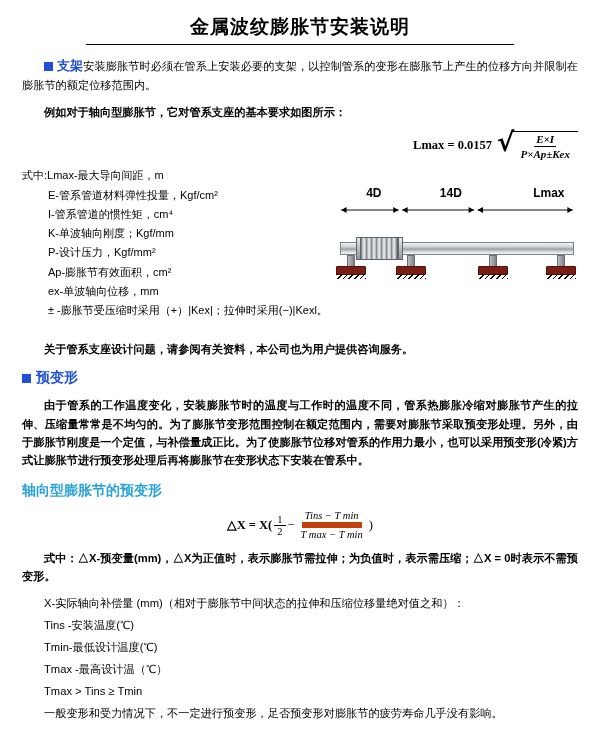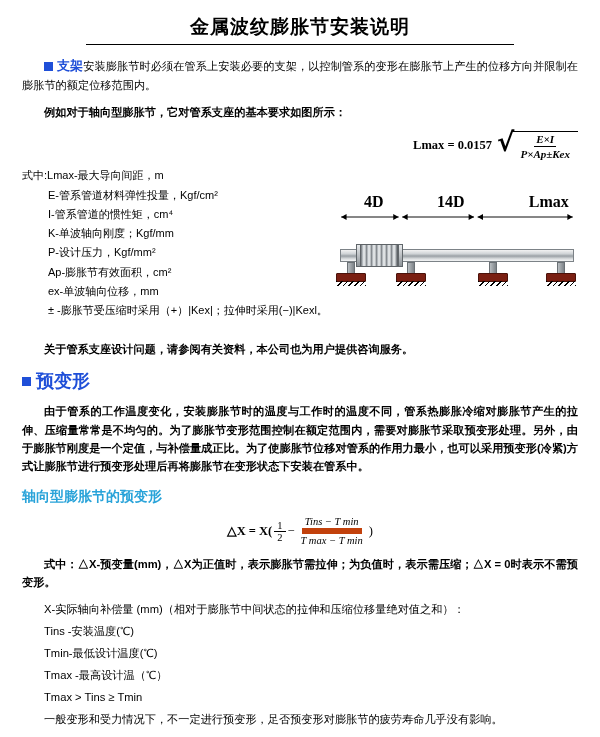--- a/index.html
+++ b/index.html
@@ -57,21 +57,21 @@
   }
   .sq {
     display: inline-block;
     width: 9px;
     height: 9px;
     background: #1f4fd8;
     flex: 0 0 auto;
   }
   .sec-title {
     color: #1f4fd8;
-    font-size: 18px;
+    font-size: 14px;
     font-weight: bold;
     font-family: "DejaVu Sans", "Liberation Sans", sans-serif;
   }
   .para-inline {
     font-size: 11.2px;
     line-height: 1.62;
     margin: 10px 0 0 0;
     text-align: justify;
   }
   .para-inline .sq {
@@ -123,44 +123,44 @@
     padding: 0 2px 1px 2px;
     border-bottom: 1px solid #000;
   }
   .frac .den {
     padding: 1px 2px 0 2px;
   }
   .legend-diagram {
     display: flex;
     gap: 6px;
     margin-top: 6px;
-    align-items: center;
+    align-items: flex-start;
   }
   .legend {
     flex: 0 0 232px;
     font-size: 11px;
     line-height: 1.75;
   }
   .legend div {
     white-space: nowrap;
   }
   .legend .l0 { padding-left: 0px; }
   .legend .l1 { padding-left: 26px; }
   .diagram {
     flex: 1 1 auto;
     position: relative;
     height: 120px;
     margin-top: 20px;
   }
   .dim-row {
     position: relative;
     height: 16px;
-    font-family: Liberation Serif, serif;
-    font-weight: bold;
-    font-size: 16px;
+    font-family: Liberation Sans, sans-serif;
+    font-weight: bold;
+    font-size: 12px;
   }
   .dim {
     position: absolute;
     top: 0;
     text-align: center;
   }
   .pipe-area {
     position: absolute;
     left: 0;
     right: 0;

